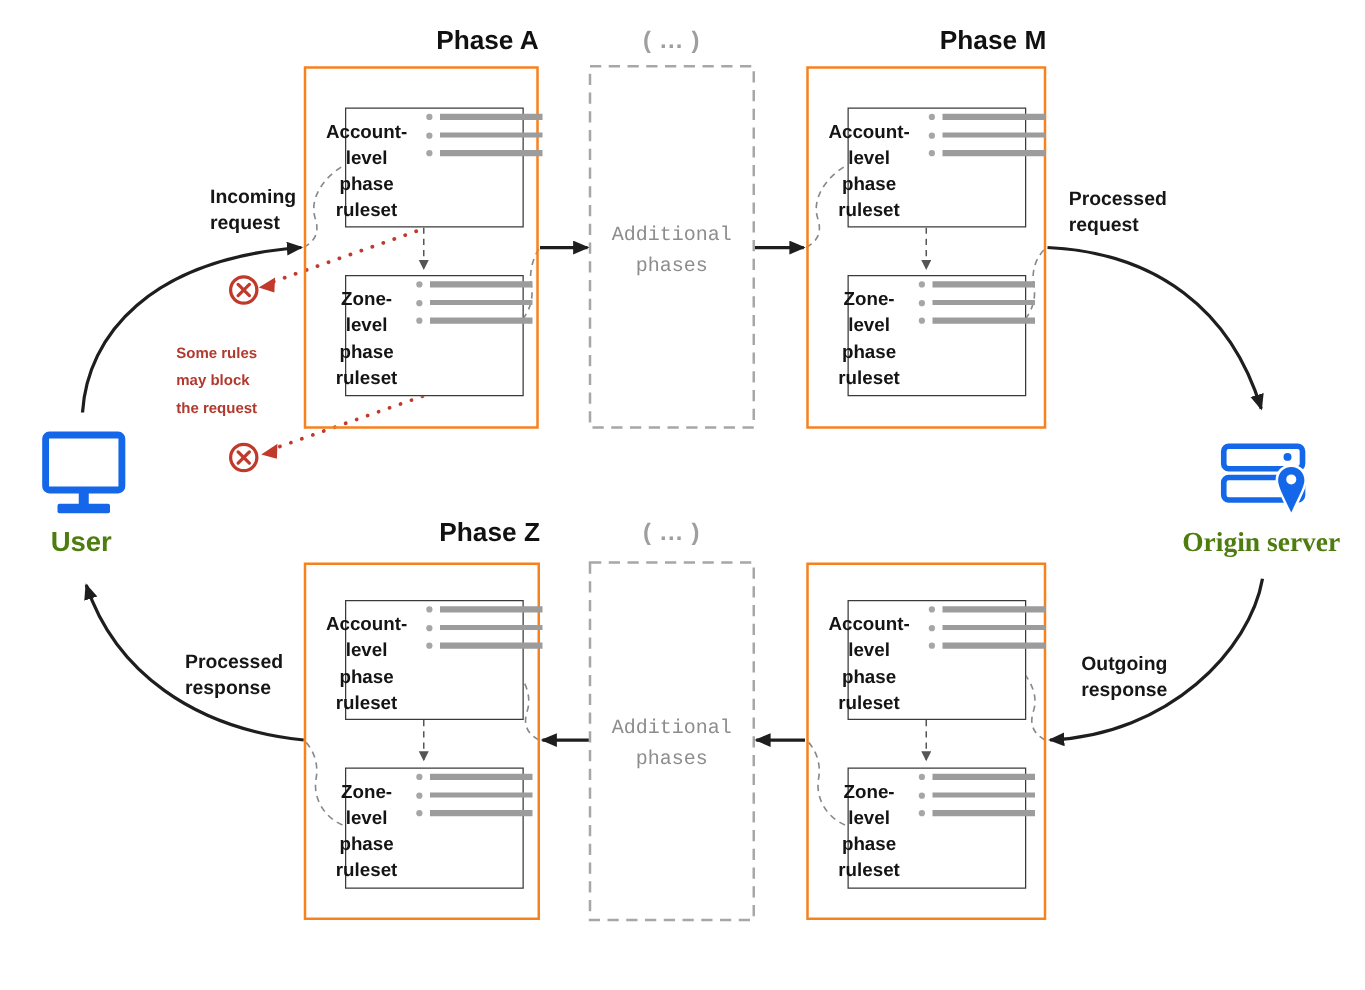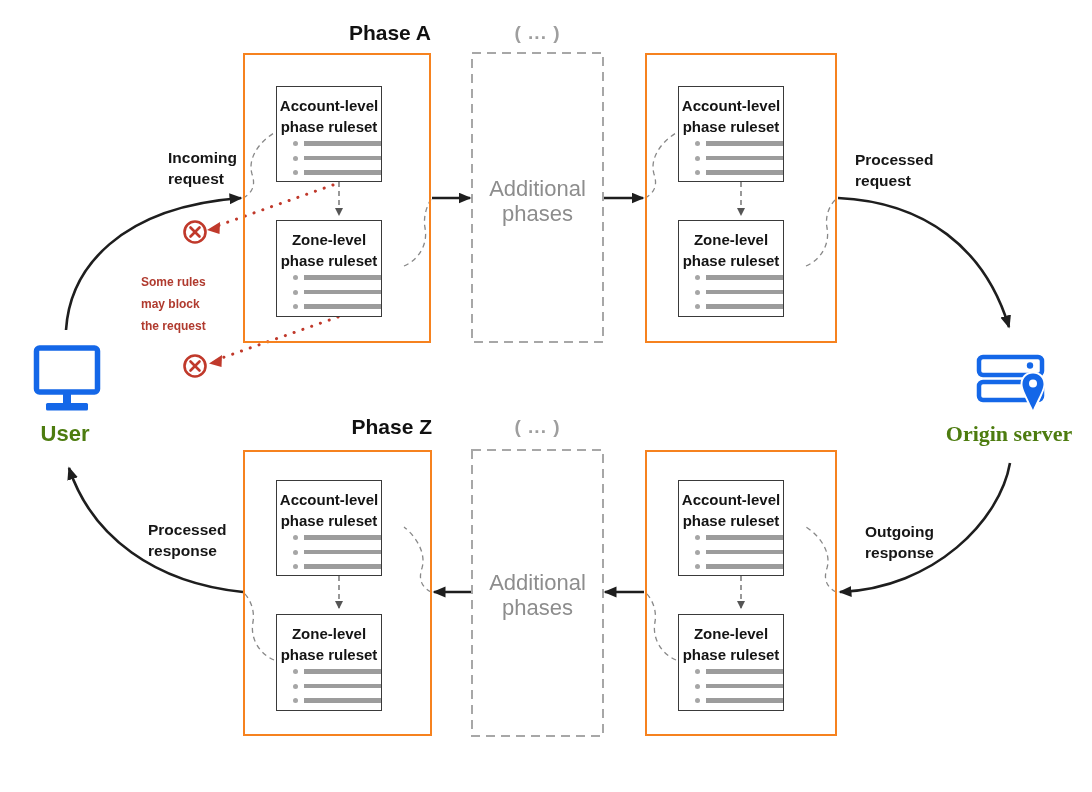--- a/index.html
+++ b/index.html
@@ -1,27 +1,27 @@
 <!DOCTYPE html>
 <html><head>
 <meta charset="utf-8">
 <style>
   html,body{margin:0;padding:0;}
   .stage{position:relative;width:1092px;height:792px;background:#ffffff;font-family:"Liberation Sans",sans-serif;overflow:hidden;}
   svg.layer{position:absolute;left:0;top:0;}
   .phase-box{position:absolute;border:2.5px solid #F6821F;background:transparent;box-sizing:border-box;}
   .phase-title{position:absolute;font-size:21px;font-weight:700;color:#111;text-align:right;}
-  .card{position:absolute;width:106px;height:96px;background:#fff;border:1.5px solid #3a3a3a;box-sizing:border-box;display:flex;flex-direction:column;}
+  .card{position:absolute;width:143px;height:96px;background:#fff;border:1.5px solid #3a3a3a;box-sizing:border-box;display:flex;flex-direction:row;justify-content:center;}
   .card-title{font-size:15px;font-weight:600;color:#141414;line-height:21px;text-align:center;white-space:pre-line;margin-top:8px;}
   .rules{margin-top:4px;width:100%;}
   .rule-row{display:flex;align-items:center;margin:0 0 9.5px 15.5px;height:5px;}
   .rule-dot{width:5px;height:5px;border-radius:50%;background:#a6a6a6;margin-right:6px;flex:none;}
   .rule-bar{width:82px;height:4.5px;background:#9c9c9c;}
   .ellipsis{position:absolute;font-size:19px;font-weight:600;color:#9e9e9e;text-align:center;letter-spacing:1px;}
-  .additional{position:absolute;font-size:22px;color:#8d8d8d;text-align:center;white-space:pre-line;line-height:25px;}
+  .additional{position:absolute;font-size:16px;color:#8d8d8d;text-align:center;white-space:pre-line;line-height:25px;font-family:Liberation Mono, monospace;}
   .flow-label{position:absolute;font-size:15.5px;font-weight:700;color:#161616;line-height:21px;white-space:pre-line;}
   .endpoint-label{position:absolute;font-size:22px;font-weight:700;color:#4d7c0f;text-align:center;}
   .block-note{position:absolute;font-size:12px;font-weight:600;color:#b03a2e;line-height:22px;white-space:pre-line;}
 </style>
 </head>
 <body>
 
 <div class="stage">
 
   <svg class="layer" width="1092" height="792" viewBox="0 0 1092 792">
@@ -125,20 +125,21 @@
             <span class="rule-bar"></span>
           </div>
         <div class="rule-row">
             <span class="rule-dot"></span>
             <span class="rule-bar"></span>
           </div>
       </div>
     </div>
   </div>
 
+  <div class="phase-title" style="left:645px;top:21px;width:192px;">Phase M</div>
   <div class="phase-box" style="left:645px;top:53px;width:192px;height:290px;">
     <div class="card" style="left:31px;top:31px;">
       <div class="card-title">Account-level
 phase ruleset</div>
       <div class="rules">
         <div class="rule-row">
             <span class="rule-dot"></span>
             <span class="rule-bar"></span>
           </div>
         <div class="rule-row">

